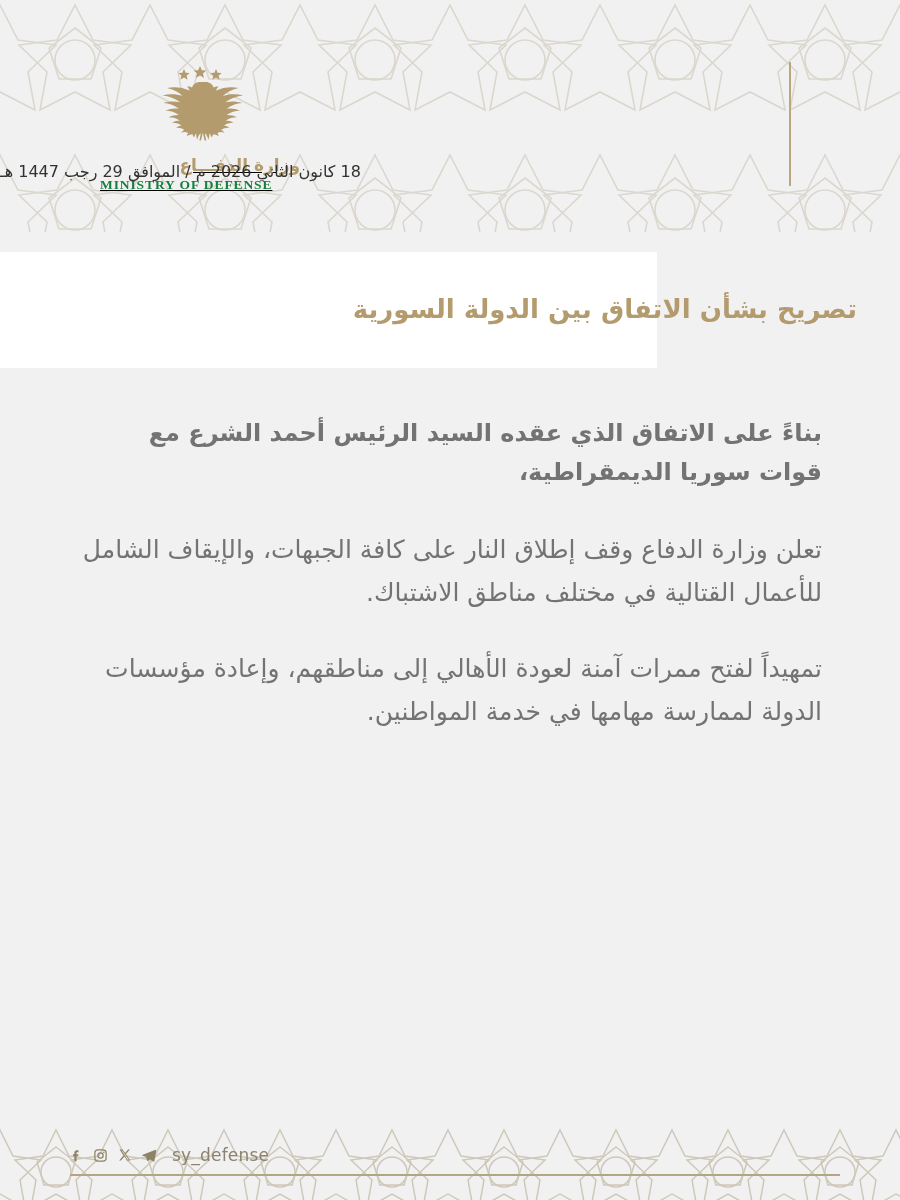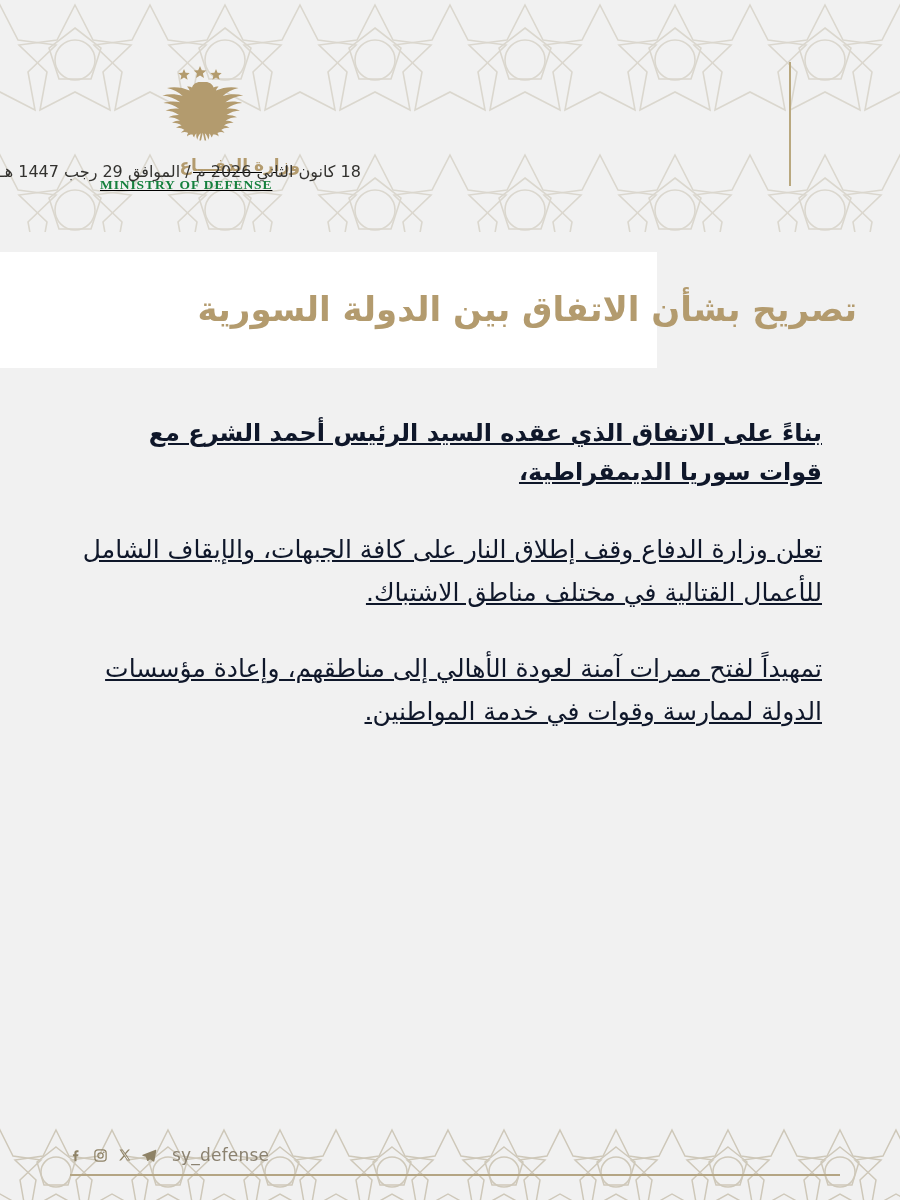--- a/index.html
+++ b/index.html
@@ -106,43 +106,42 @@
     top: 252px;
     left: 0;
     width: 861px;
     height: 116px;
     z-index: 3;
     display: flex;
     flex-direction: column;
     justify-content: center;
     align-items: flex-start;
     padding: 0 4px;
-    font-size: 34px;
+    font-size: 26px;
     font-weight: 700;
     color: #b39b6e;
     line-height: 1.45;
     letter-spacing: .2px;
     text-align: right;
   }
   #title-text > span { display: block; width: 100%; text-align: right; }
 
   
   #body-copy {
     position: absolute;
     top: 414px;
     left: 80px;
     width: 742px;
     z-index: 2;
     text-align: right;
   }
 
   .para {
-    color: #0f172a;
+    color: #737373;
     margin-bottom: 33px;
-    text-decoration: underline;
   }
 
   .para.lead {
     font-size: 24px;
     font-weight: 700;
     line-height: 1.62;
     letter-spacing: -.1px;
     margin-bottom: 36px;
   }
 
@@ -246,21 +245,21 @@
 </div>
 
 <div id="title-banner"></div>
 <div id="title-text">
   <span>تصريح بشأن الاتفاق بين الدولة السورية</span>
 </div>
 
 <div id="body-copy">
   <p class="para lead">بناءً على الاتفاق الذي عقده السيد الرئيس أحمد الشرع مع قوات سوريا الديمقراطية،</p>
   <p class="para normal">تعلن وزارة الدفاع وقف إطلاق النار على كافة الجبهات، والإيقاف الشامل للأعمال القتالية في مختلف مناطق الاشتباك.</p>
-  <p class="para normal">تمهيداً لفتح ممرات آمنة لعودة الأهالي إلى مناطقهم، وإعادة مؤسسات الدولة لممارسة وقوات في خدمة المواطنين.</p>
+  <p class="para normal">تمهيداً لفتح ممرات آمنة لعودة الأهالي إلى مناطقهم، وإعادة مؤسسات الدولة لممارسة مهامها في خدمة المواطنين.</p>
 </div>
 
 <div class="pattern" id="pattern-bottom">
   <svg viewBox="0 0 900 72" preserveAspectRatio="xMidYMin slice" xmlns="http://www.w3.org/2000/svg">
     <defs>
       <pattern id="starBot" width="112" height="112" patternUnits="userSpaceOnUse">
         <g fill="none" stroke="#cbc4b4" stroke-width="1.5">
           <path d="M56 2 L69 28 L97 32 L76 52 L81 80 L56 66 L31 80 L36 52 L15 32 L43 28 Z"></path>
           <path d="M56 19 L75 34 L68 57 L44 57 L37 34 Z"></path>
           <circle cx="56" cy="44" r="15"></circle>

